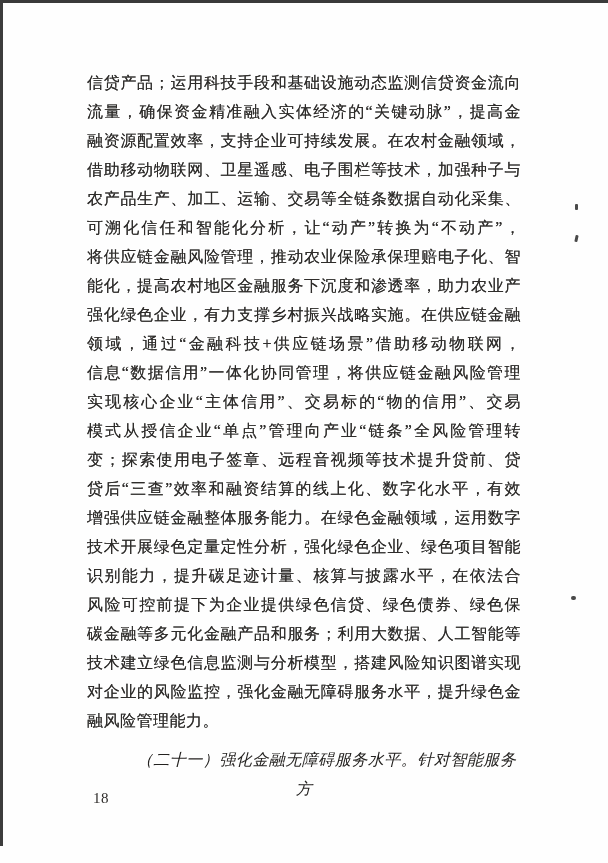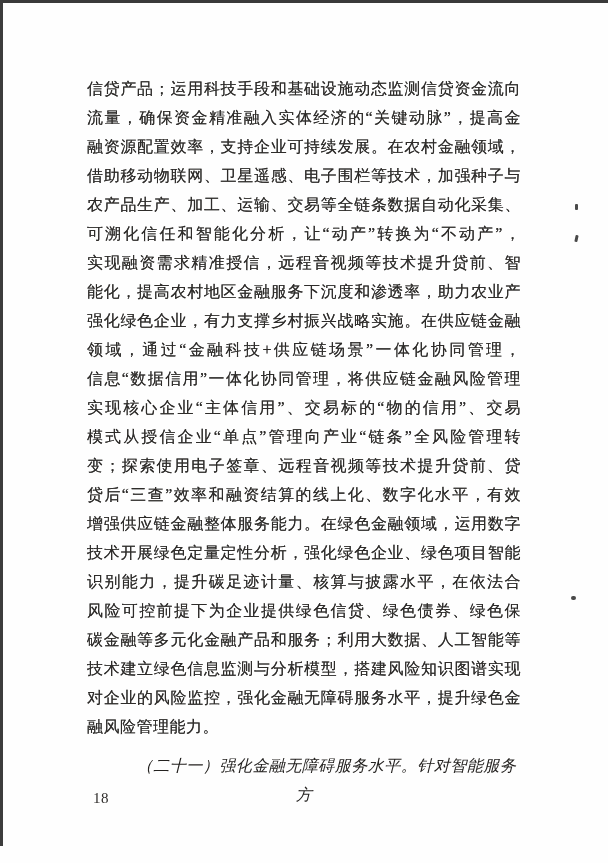--- a/index.html
+++ b/index.html
@@ -26,21 +26,21 @@
   .edge-left {
     position: absolute;
     left: 0; top: 0;
     width: 3px; height: 846px;
     background: #3c3c3c;
   }
   
   .textblock {
     position: absolute;
     left: 87px;
-    top: 74px;
+    top: 68px;
     width: 434px;
   }
   .tline {
     font-size: 16px;
     line-height: 29px;
     height: 29px;
     letter-spacing: 0.5px;
     text-align: justify;
     text-align-last: justify;
     white-space: normal;
@@ -90,24 +90,24 @@
   <div class="edge-top"></div>
   <div class="edge-left"></div>
 
   <div class="textblock">
     <div class="tline">信贷产品；运用科技手段和基础设施动态监测信贷资金流向</div>
     <div class="tline">流量，确保资金精准融入实体经济的“关键动脉”，提高金</div>
     <div class="tline">融资源配置效率，支持企业可持续发展。在农村金融领域，</div>
     <div class="tline">借助移动物联网、卫星遥感、电子围栏等技术，加强种子与</div>
     <div class="tline">农产品生产、加工、运输、交易等全链条数据自动化采集、</div>
     <div class="tline">可溯化信任和智能化分析，让“动产”转换为“不动产”，</div>
-    <div class="tline">实现融资需求精准授信，远程音视频等技术提升贷前、智</div>
+    <div class="tline">将供应链金融风险管理，推动农业保险承保理赔电子化、智</div>
     <div class="tline">能化，提高农村地区金融服务下沉度和渗透率，助力农业产</div>
     <div class="tline">强化绿色企业，有力支撑乡村振兴战略实施。在供应链金融</div>
-    <div class="tline">领域，通过“金融科技+供应链场景”一体化协同管理，</div>
+    <div class="tline">领域，通过“金融科技+供应链场景”借助移动物联网，</div>
     <div class="tline">信息“数据信用”一体化协同管理，将供应链金融风险管理</div>
     <div class="tline">实现核心企业“主体信用”、交易标的“物的信用”、交易</div>
     <div class="tline">模式从授信企业“单点”管理向产业“链条”全风险管理转</div>
     <div class="tline">变；探索使用电子签章、远程音视频等技术提升贷前、贷中、</div>
     <div class="tline">贷后“三查”效率和融资结算的线上化、数字化水平，有效</div>
     <div class="tline">增强供应链金融整体服务能力。在绿色金融领域，运用数字</div>
     <div class="tline">技术开展绿色定量定性分析，强化绿色企业、绿色项目智能</div>
     <div class="tline">识别能力，提升碳足迹计量、核算与披露水平，在依法合规、</div>
     <div class="tline">风险可控前提下为企业提供绿色信贷、绿色债券、绿色保险、</div>
     <div class="tline">碳金融等多元化金融产品和服务；利用大数据、人工智能等</div>

